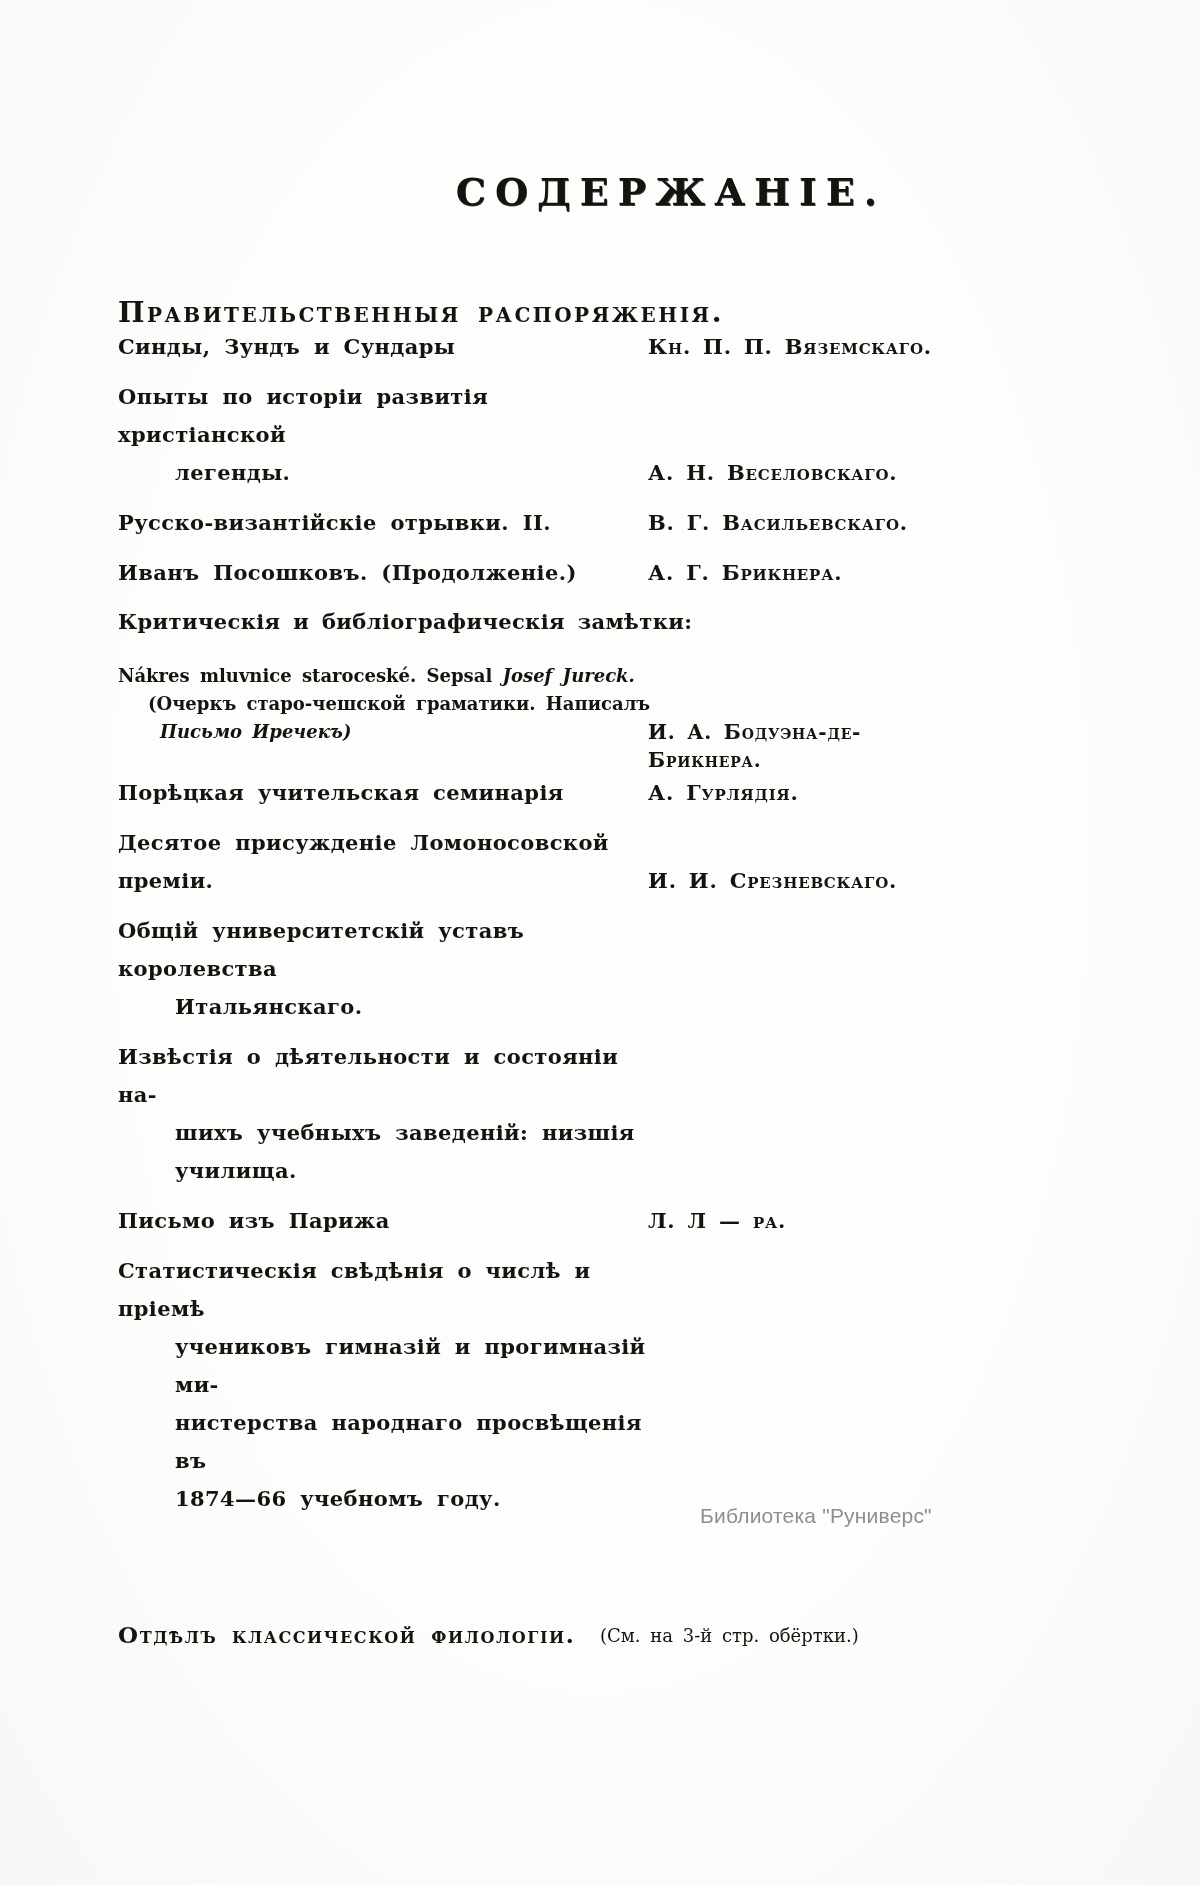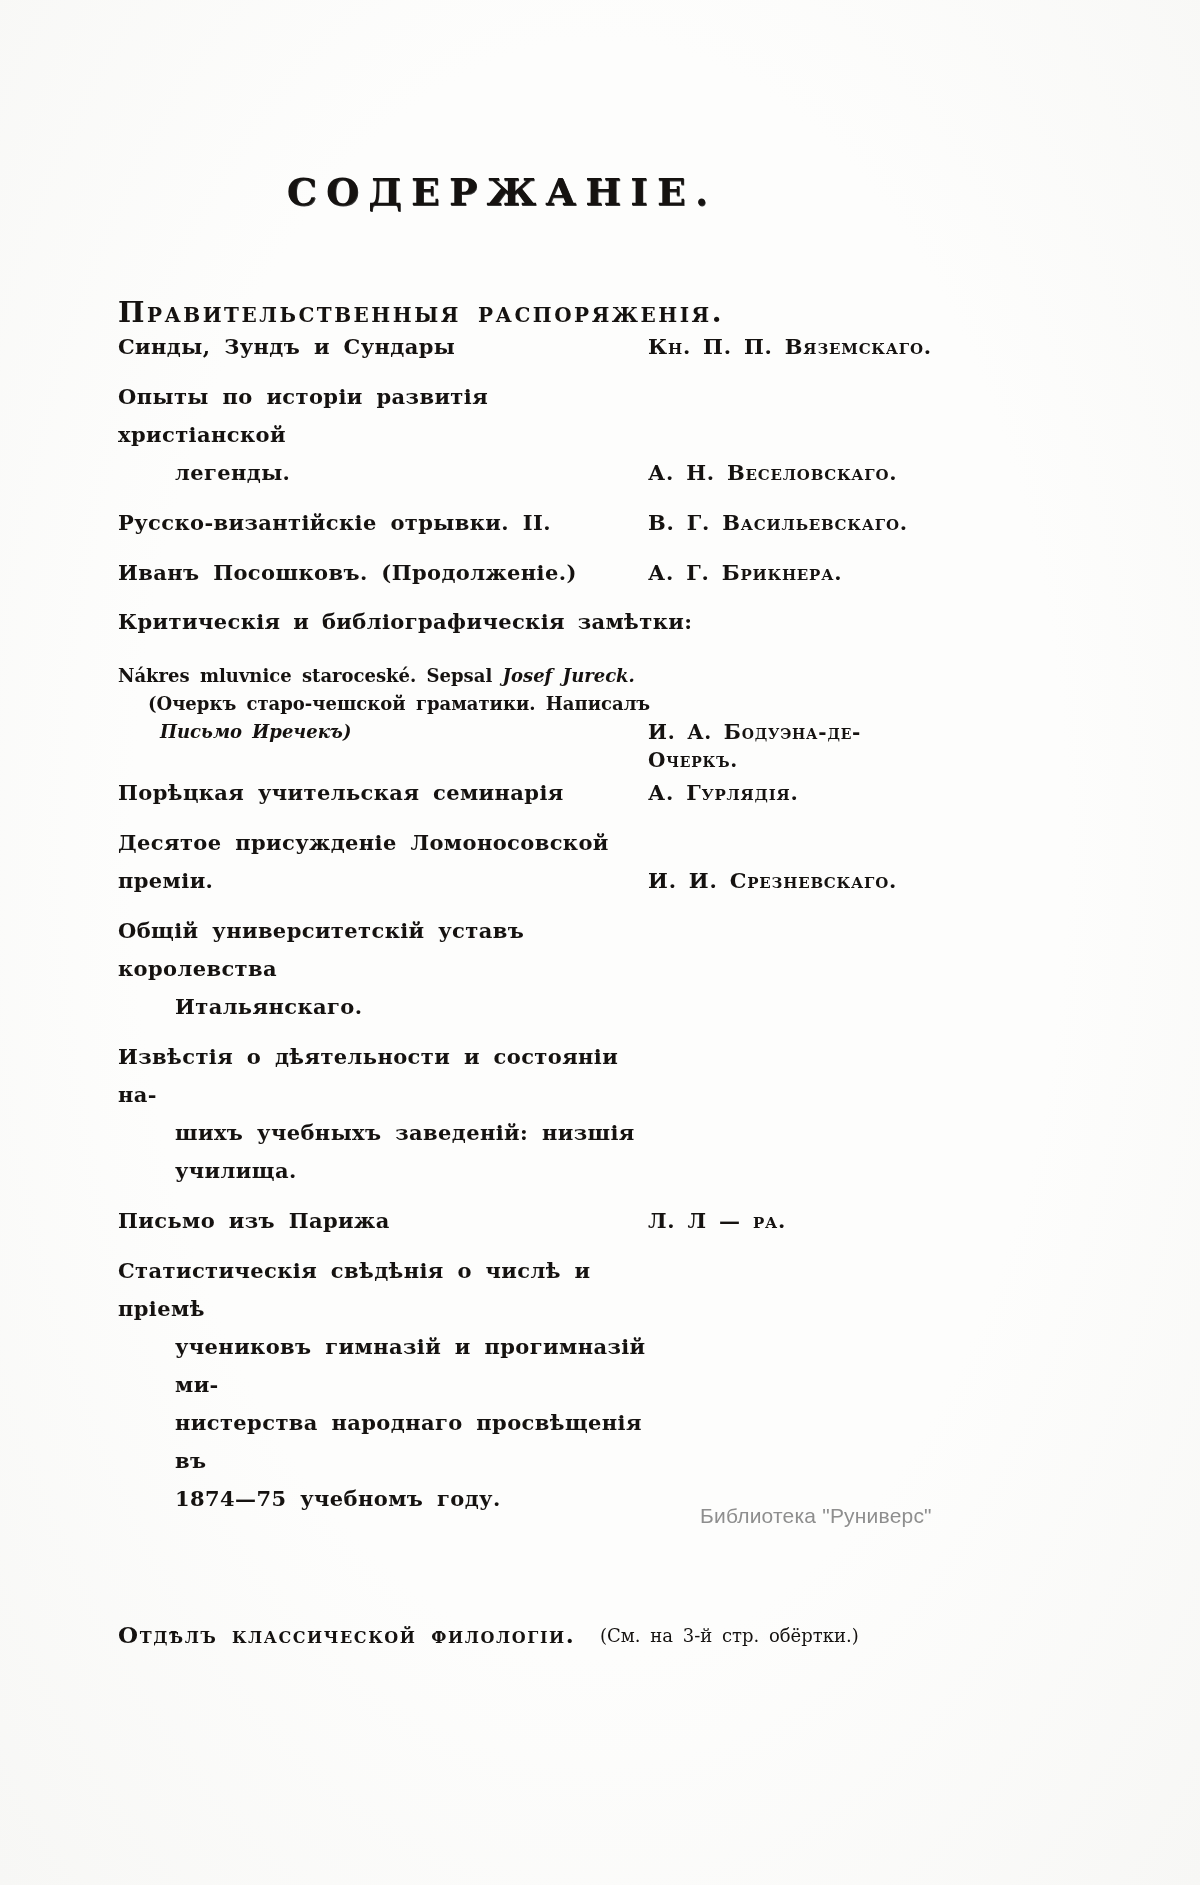--- a/index.html
+++ b/index.html
@@ -13,21 +13,21 @@
     font-family: "DejaVu Serif", "Liberation Serif", serif;
     overflow: hidden;
   }
   .content {
     position: absolute;
     left: 118px;
     top: 0;
     width: 768px;
   }
   .doc-title {
-    text-align: center;
+    text-align: right;
     padding-top: 168px;
     font-size: 38px;
     font-weight: bold;
     letter-spacing: 9px;
     line-height: 48px;
     text-shadow: 0.6px 0.6px 0 #3a3a3a;
   }
   .section-heading {
     margin-top: 82px;
     font-size: 28px;
@@ -173,21 +173,21 @@
     </div>
 
     <div class="sub-heading">Критическія и библіографическія замѣтки:</div>
 
     <div class="bib-entry">
       <div class="bib-ln"><span>Nákres mluvnice staroceské.  Sepsal </span><span class="it">Josef Jureck.</span></div>
       <div class="bib-ln cont1">(Очеркъ старо-чешской граматики.  Написалъ</div>
       <div class="bib-ln cont2 it">Письмо Иречекъ)</div>
       <div class="bib-author">
         <div>И. А. Бодуэна-де-</div>
-        <div>Очеркъ.</div>
+        <div>Брикнера.</div>
       </div>
     </div>
 
     <div class="entry">
       <div class="title">
         <div class="ln">Порѣцкая учительская семинарія</div>
       </div>
       <div class="author">А. Гурлядія.</div>
     </div>
 
@@ -218,21 +218,21 @@
         <div class="ln">Письмо изъ Парижа</div>
       </div>
       <div class="author">Л. Л — ра.</div>
     </div>
 
     <div class="entry">
       <div class="title">
         <div class="ln">Статистическія свѣдѣнія о числѣ и пріемѣ</div>
         <div class="ln cont">учениковъ гимназій и прогимназій ми-</div>
         <div class="ln cont">нистерства народнаго просвѣщенія въ</div>
-        <div class="ln cont">1874—75 учебномъ году.</div>
+        <div class="ln cont">1874—66 учебномъ году.</div>
       </div>
     </div>
 
     <div class="footer-section">
       <div class="footer-title">Отдѣлъ классической филологіи.</div>
       <div class="footer-note">(См. на 3-й стр. обёртки.)</div>
     </div>
 
   </div>
 

